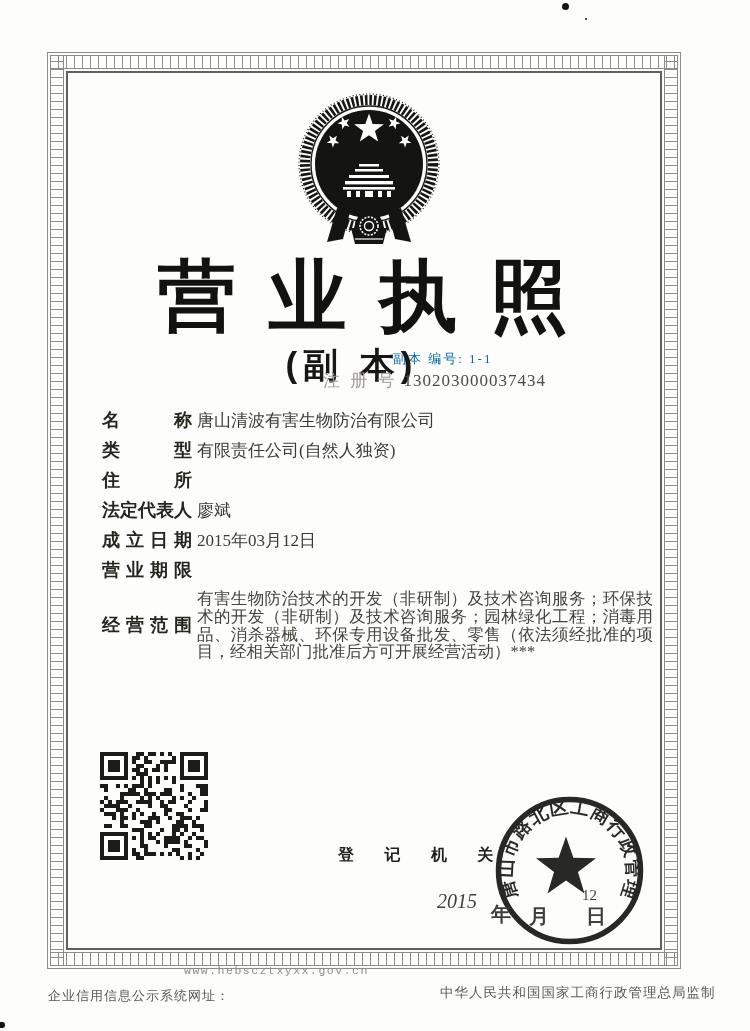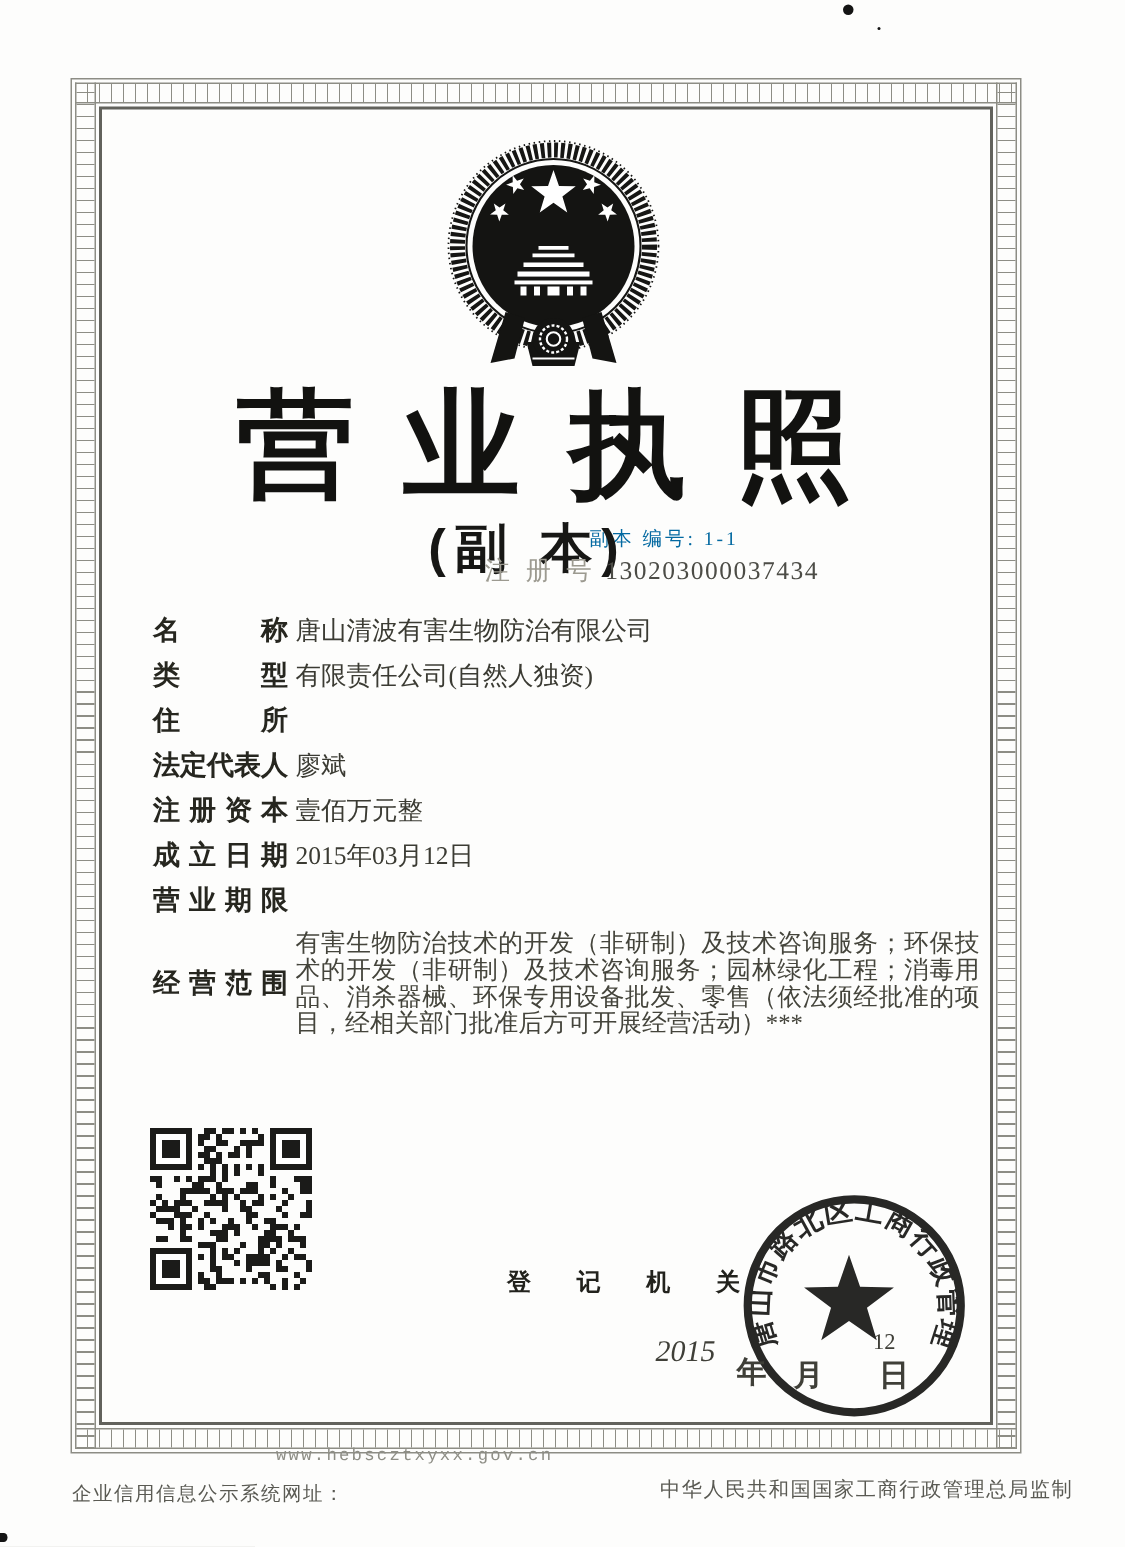--- a/index.html
+++ b/index.html
@@ -130,24 +130,20 @@
     <div class="row">
       <span class="flabel">类型</span>
       <span class="fvalue">有限责任公司(自然人独资)</span>
     </div>
     <div class="row">
       <span class="flabel">住所</span>
     </div>
     <div class="row">
       <span class="flabel">法定代表人</span>
       <span class="fvalue">廖斌</span>
-    </div>
-    <div class="row">
-      <span class="flabel">注册资本</span>
-      <span class="fvalue">壹佰万元整</span>
     </div>
     <div class="row">
       <span class="flabel">成立日期</span>
       <span class="fvalue">2015年03月12日</span>
     </div>
     <div class="row">
       <span class="flabel">营业期限</span>
       <span class="fvalue"></span>
     </div>
     <div class="row row-scope">

